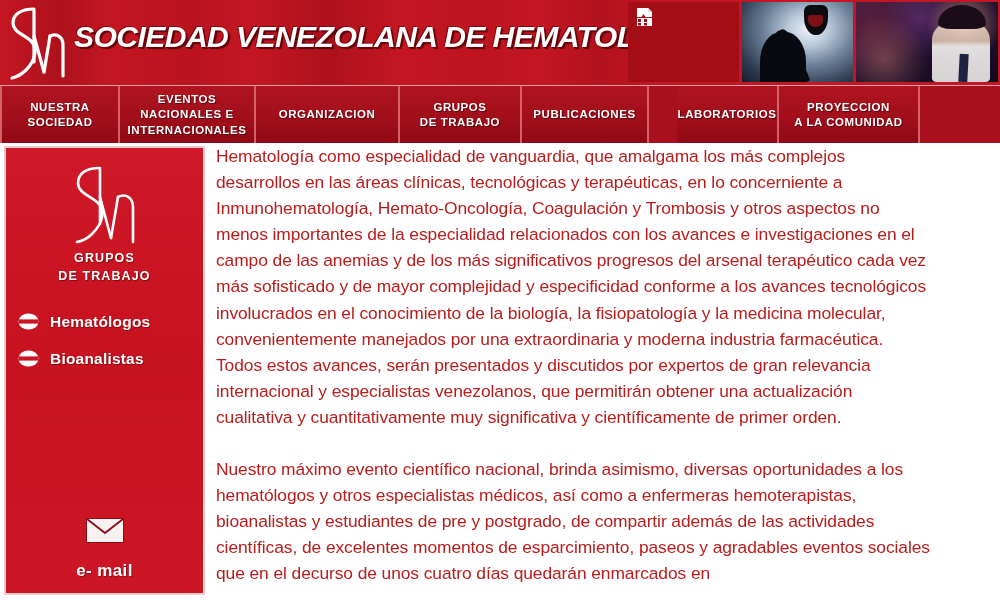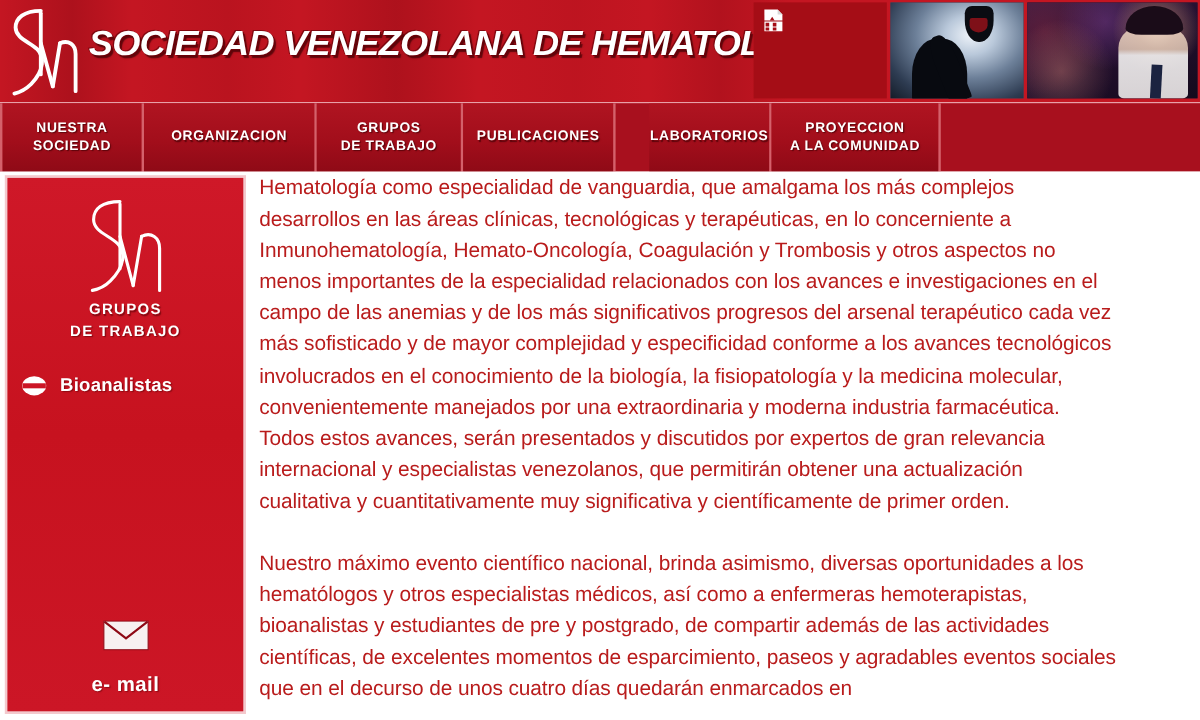--- a/index.html
+++ b/index.html
@@ -335,20 +335,23 @@
         <div class="hpanel-3-tie"></div>
         <div class="hpanel-3-hair"></div>
       </div>
 
     </div>
   </div>
 
   <nav class="navbar">
     <div class="nav-item nav-w1">NUESTRA
 SOCIEDAD</div>
+    <div class="nav-item nav-w2">EVENTOS
+NACIONALES E
+INTERNACIONALES</div>
     <div class="nav-item nav-w3">ORGANIZACION</div>
     <div class="nav-item nav-w4">GRUPOS
 DE TRABAJO</div>
     <div class="nav-item nav-w5">PUBLICACIONES</div>
     <div class="nav-item nav-w6">LABORATORIOS</div>
     <div class="nav-item nav-w8">PROYECCION
 A LA COMUNIDAD</div>
   </nav>
 
   <div class="content">
@@ -363,20 +366,27 @@
           <path d="M45 76 L52 35"></path>
           <path d="M52 35 C60 31 67 36 67 45 L67 80"></path>
         </g>
       </svg>
 
       <div class="sidebar-heading">GRUPOS
 DE TRABAJO</div>
 
       <div class="sidebar-menu">
 
+        <div class="sb-item">
+          <svg class="sb-bullet" viewBox="0 0 21 17">
+            <ellipse cx="10.5" cy="8.5" rx="10" ry="8" fill="#ffffff"></ellipse>
+            <rect x="0.8" y="6.4" width="19.4" height="4.2" fill="#cc1626"></rect>
+          </svg>
+          <span class="sb-label">Hematólogos</span>
+        </div>
 
 
 
         <div class="sb-item">
           <svg class="sb-bullet" viewBox="0 0 21 17">
             <ellipse cx="10.5" cy="8.5" rx="10" ry="8" fill="#ffffff"></ellipse>
             <rect x="0.8" y="6.4" width="19.4" height="4.2" fill="#cc1626"></rect>
           </svg>
           <span class="sb-label">Bioanalistas</span>
         </div>

